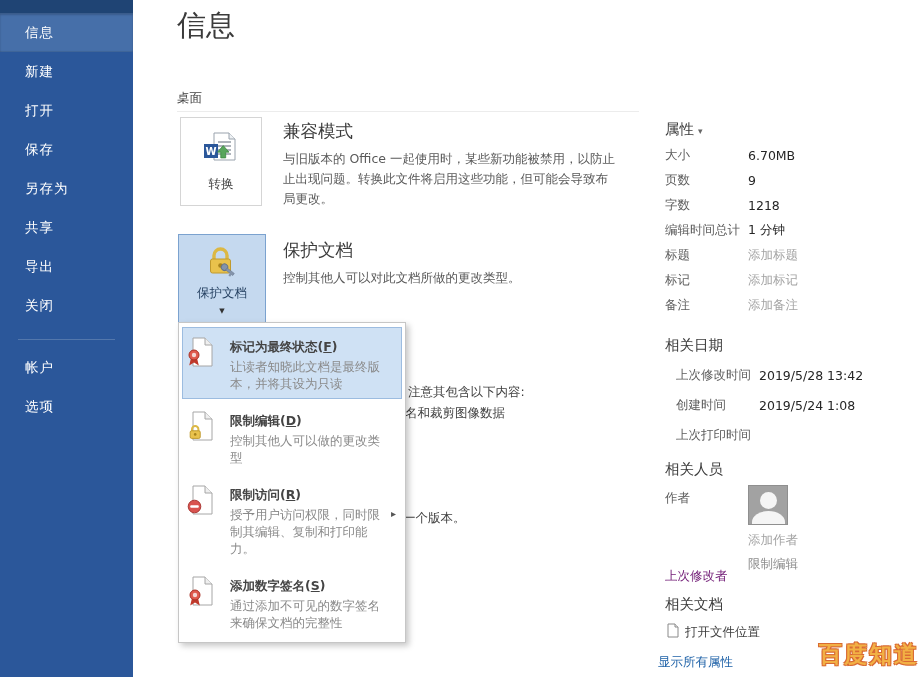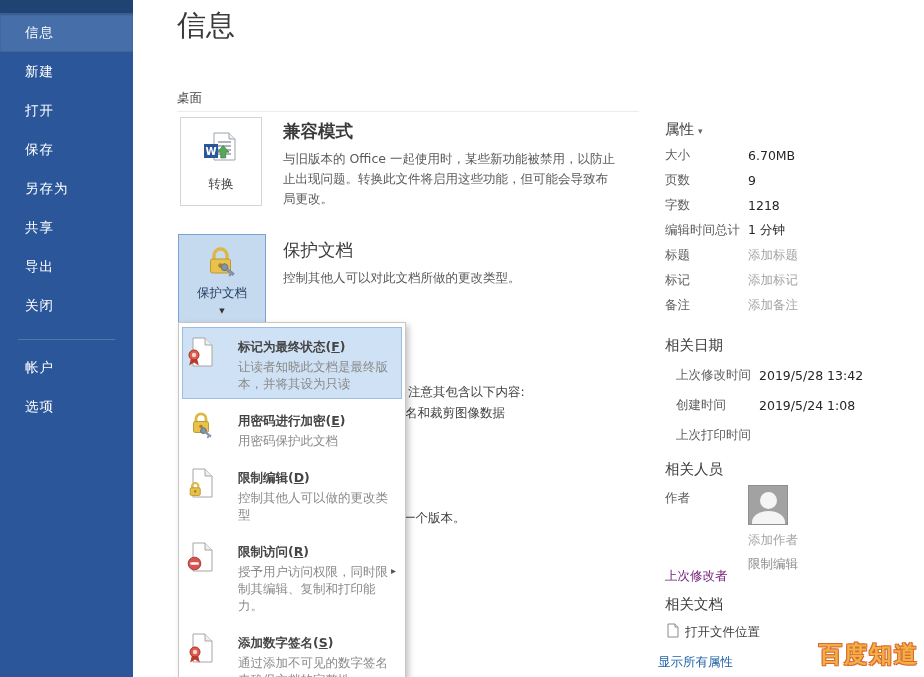--- a/index.html
+++ b/index.html
@@ -37,21 +37,21 @@
   .protect-btn .drop-caret { font-size:7px; color:#333; margin-top:1px; }
 
   .sec-head { position:absolute; font-size:17.5px; color:#3b3b3b; }
   .sec-desc { position:absolute; font-size:12.5px; color:#595959; line-height:1.6; width:336px; }
 
   
   .menu {
     position:absolute; left:178px; top:322px; width:228px; background:#ffffff;
     border:1px solid #c6c6c6; box-shadow:3px 3px 6px rgba(0,0,0,.22); padding:2px; z-index:5;
   }
-  .menu-item { display:flex; gap:16px; padding:8px 6px 6px 7px; margin:2px 1px; cursor:pointer; position:relative; border:1px solid transparent; }
+  .menu-item { display:flex; gap:8px; padding:8px 6px 6px 7px; margin:2px 1px; cursor:pointer; position:relative; border:1px solid transparent; }
   .menu-item.highlight { background:#cfe1f4; border:1px solid #9cbce0; }
   .mi-icon { width:32px; flex:none; position:relative; padding-top:1px; }
   .mi-text { flex:1; }
   .mi-title { font-size:12.5px; font-weight:bold; color:#444; line-height:18px; white-space:nowrap; }
   .mi-title .hotkey { text-decoration:underline; }
   .mi-desc { font-size:12.5px; color:#8a8a8a; line-height:17px; width:162px; margin-top:2px; }
   .submenu-arrow { position:absolute; right:5px; top:32px; font-size:10px; color:#555; }
   .badge { position:absolute; }
 
   
@@ -135,21 +135,21 @@
           <line x1="16" y1="19" x2="29" y2="19"></line>
             <line x1="16" y1="23" x2="29" y2="23"></line>
         </g>
         <rect x="2" y="13" width="14" height="14" fill="#2b579a"></rect>
         <text x="9" y="24" font-size="10" font-weight="bold" fill="#ffffff" text-anchor="middle" font-family="DejaVu Sans,sans-serif">W</text>
         <path d="M29 34 v-7 h-4 l7 -8 7 8 h-4 v7 z" transform="translate(-5,-1) scale(0.82)" fill="#58a55c" stroke="#3f8a44"></path>
       </svg>
     </span>
     <span>转换</span>
   </div>
-  <div class="sec-head" style="left:283px; top:119px;font-weight:bold;">兼容模式</div>
+  <div class="sec-head" style="left:283px; top:119px;">兼容模式</div>
   <div class="sec-desc" style="left:283px; top:149px;">与旧版本的 Office 一起使用时，某些新功能被禁用，以防止止出现问题。转换此文件将启用这些功能，但可能会导致布局更改。</div>
 
   <div class="tool-btn protect-btn">
     <span>
       <svg width="34" height="32" viewBox="0 0 34 32">
         <path d="M9 14 v-4.5 a6.5 6.5 0 0 1 13 0 V14" fill="none" stroke="#dcb844" stroke-width="3.4"></path>
         <rect x="5.5" y="13" width="20" height="14" rx="2" fill="#e9c24c" stroke="#c09a2e"></rect>
         <circle cx="15.5" cy="19.5" r="2.3" fill="#a8831c"></circle>
         <g transform="translate(19,17) rotate(38)">
           <circle cx="3" cy="3" r="3.2" fill="#8494ab" stroke="#64748c"></circle>
@@ -181,38 +181,20 @@
           <circle cx="7" cy="6" r="5" fill="#e05a4e" stroke="#a93226"></circle>
           <circle cx="7" cy="6" r="2.2" fill="#f3d7d3"></circle>
         </svg>
       </span>
       <span class="mi-text">
         <span class="mi-title"><span>标记为最终状态(</span><span class="hotkey">F</span><span>)</span></span>
         <span class="mi-desc" style="display:block">让读者知晓此文档是最终版本，并将其设为只读</span>
       </span>
     </div>
 
-    <div class="menu-item">
-      <span class="mi-icon">
-        <svg width="26" height="28" viewBox="0 0 26 28">
-          <path d="M6 11 v-3.2 a5 5 0 0 1 10 0 V11" fill="none" stroke="#dcb844" stroke-width="2.8"></path>
-          <rect x="3.5" y="10.5" width="15" height="11" rx="1.8" fill="#e9c24c" stroke="#c09a2e"></rect>
-          <circle cx="11" cy="15.5" r="1.8" fill="#a8831c"></circle>
-          <g transform="translate(13,16) rotate(38)">
-            <circle cx="2.6" cy="2.6" r="2.7" fill="#8494ab" stroke="#64748c"></circle>
-            <rect x="4.8" y="1.6" width="7.5" height="2.2" fill="#8494ab"></rect>
-            <rect x="9.2" y="3.4" width="1.8" height="2.5" fill="#8494ab"></rect>
-          </g>
-        </svg>
-      </span>
-      <span class="mi-text">
-        <span class="mi-title"><span>用密码进行加密(</span><span class="hotkey">E</span><span>)</span></span>
-        <span class="mi-desc" style="display:block">用密码保护此文档</span>
-      </span>
-    </div>
 
     <div class="menu-item">
       <span class="mi-icon">
         <svg width="24" height="30" viewBox="0 0 24 30">
           <path d="M3 1 h12 l7 7 v21 h-19 z" fill="#ffffff" stroke="#a6a6a6"></path>
           <path d="M15 1 v7 h7" fill="#efefef" stroke="#a6a6a6"></path>
         </svg>
         <svg class="badge" style="left:-2px; top:15px;" width="15" height="15" viewBox="0 0 15 15">
           <path d="M4 6 v-1.8 a3.2 3.2 0 0 1 6.4 0 V6" fill="none" stroke="#dcb844" stroke-width="2"></path>
           <rect x="2.2" y="5.8" width="10" height="7.6" rx="1.4" fill="#e9c24c" stroke="#c09a2e"></rect>

